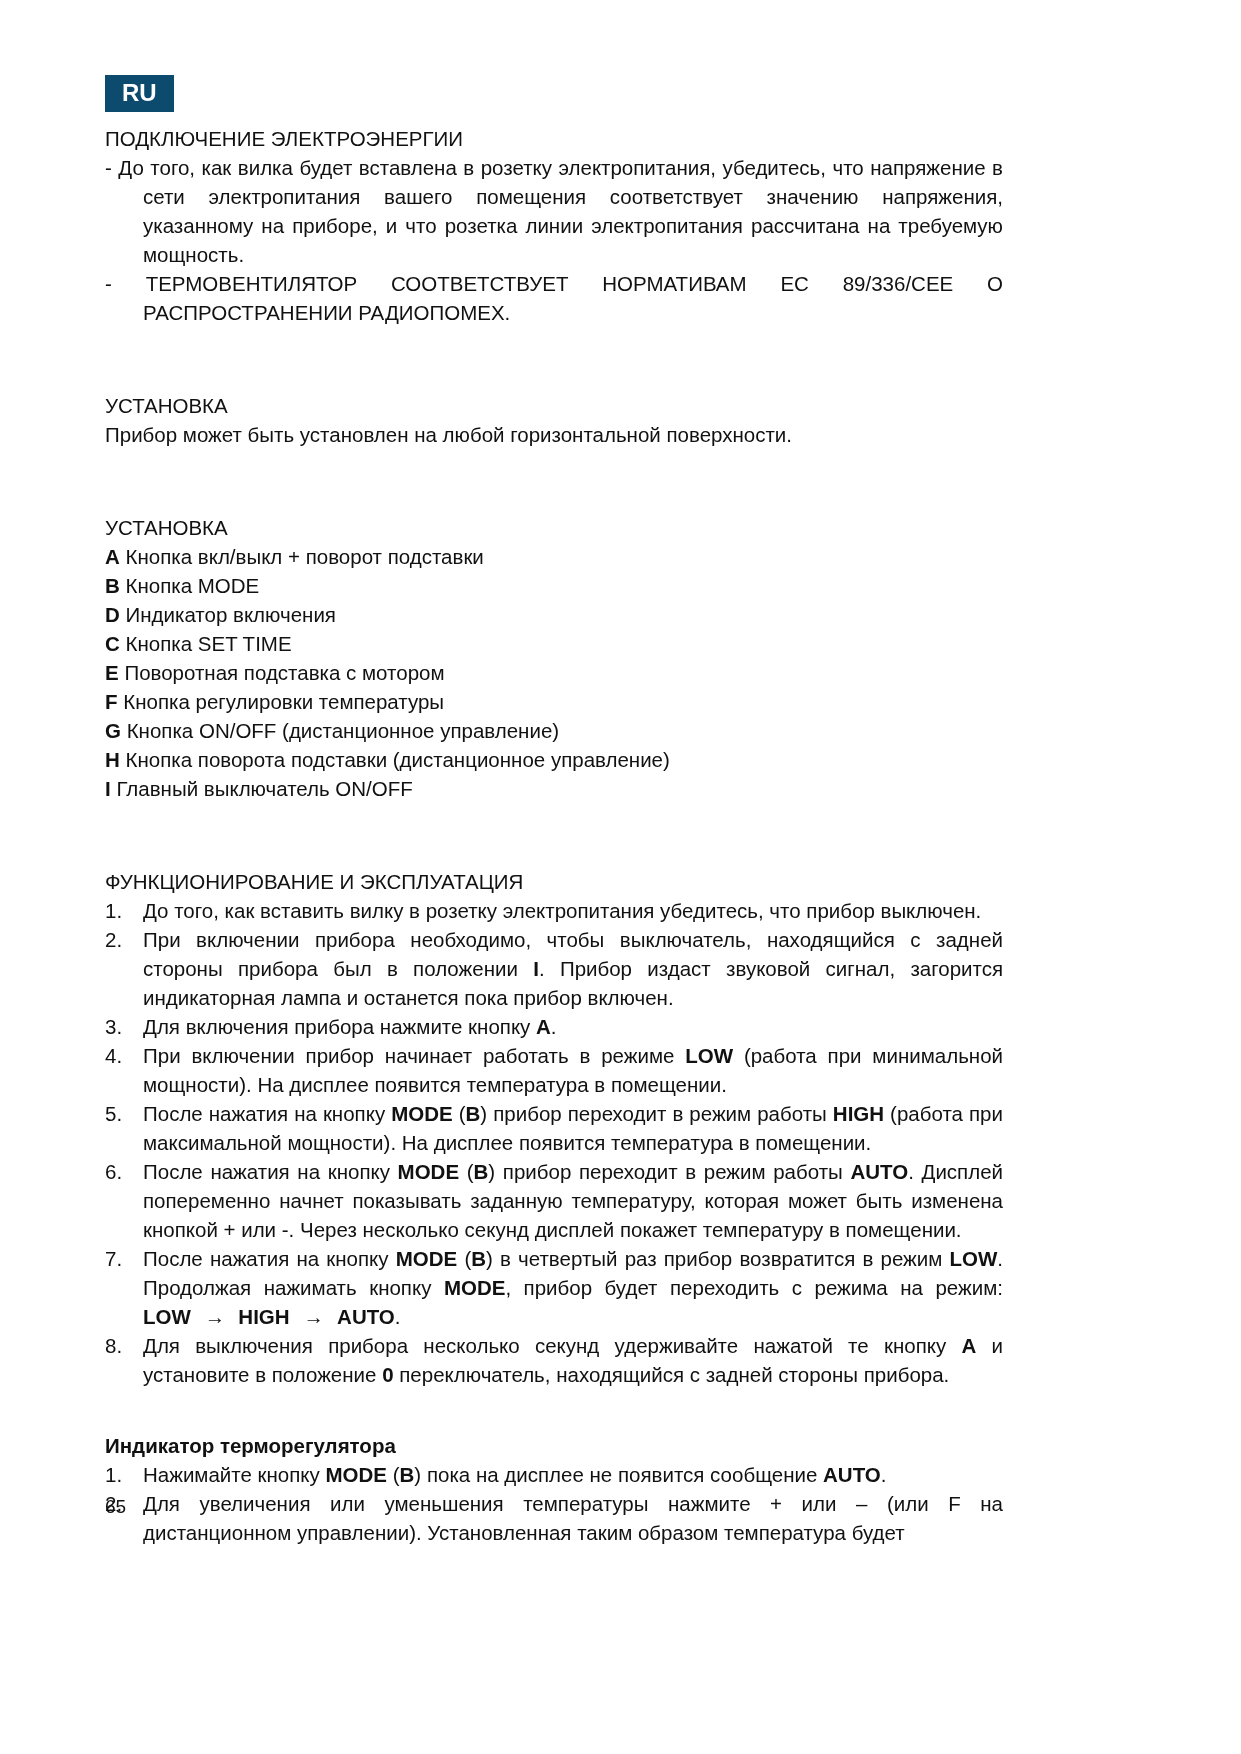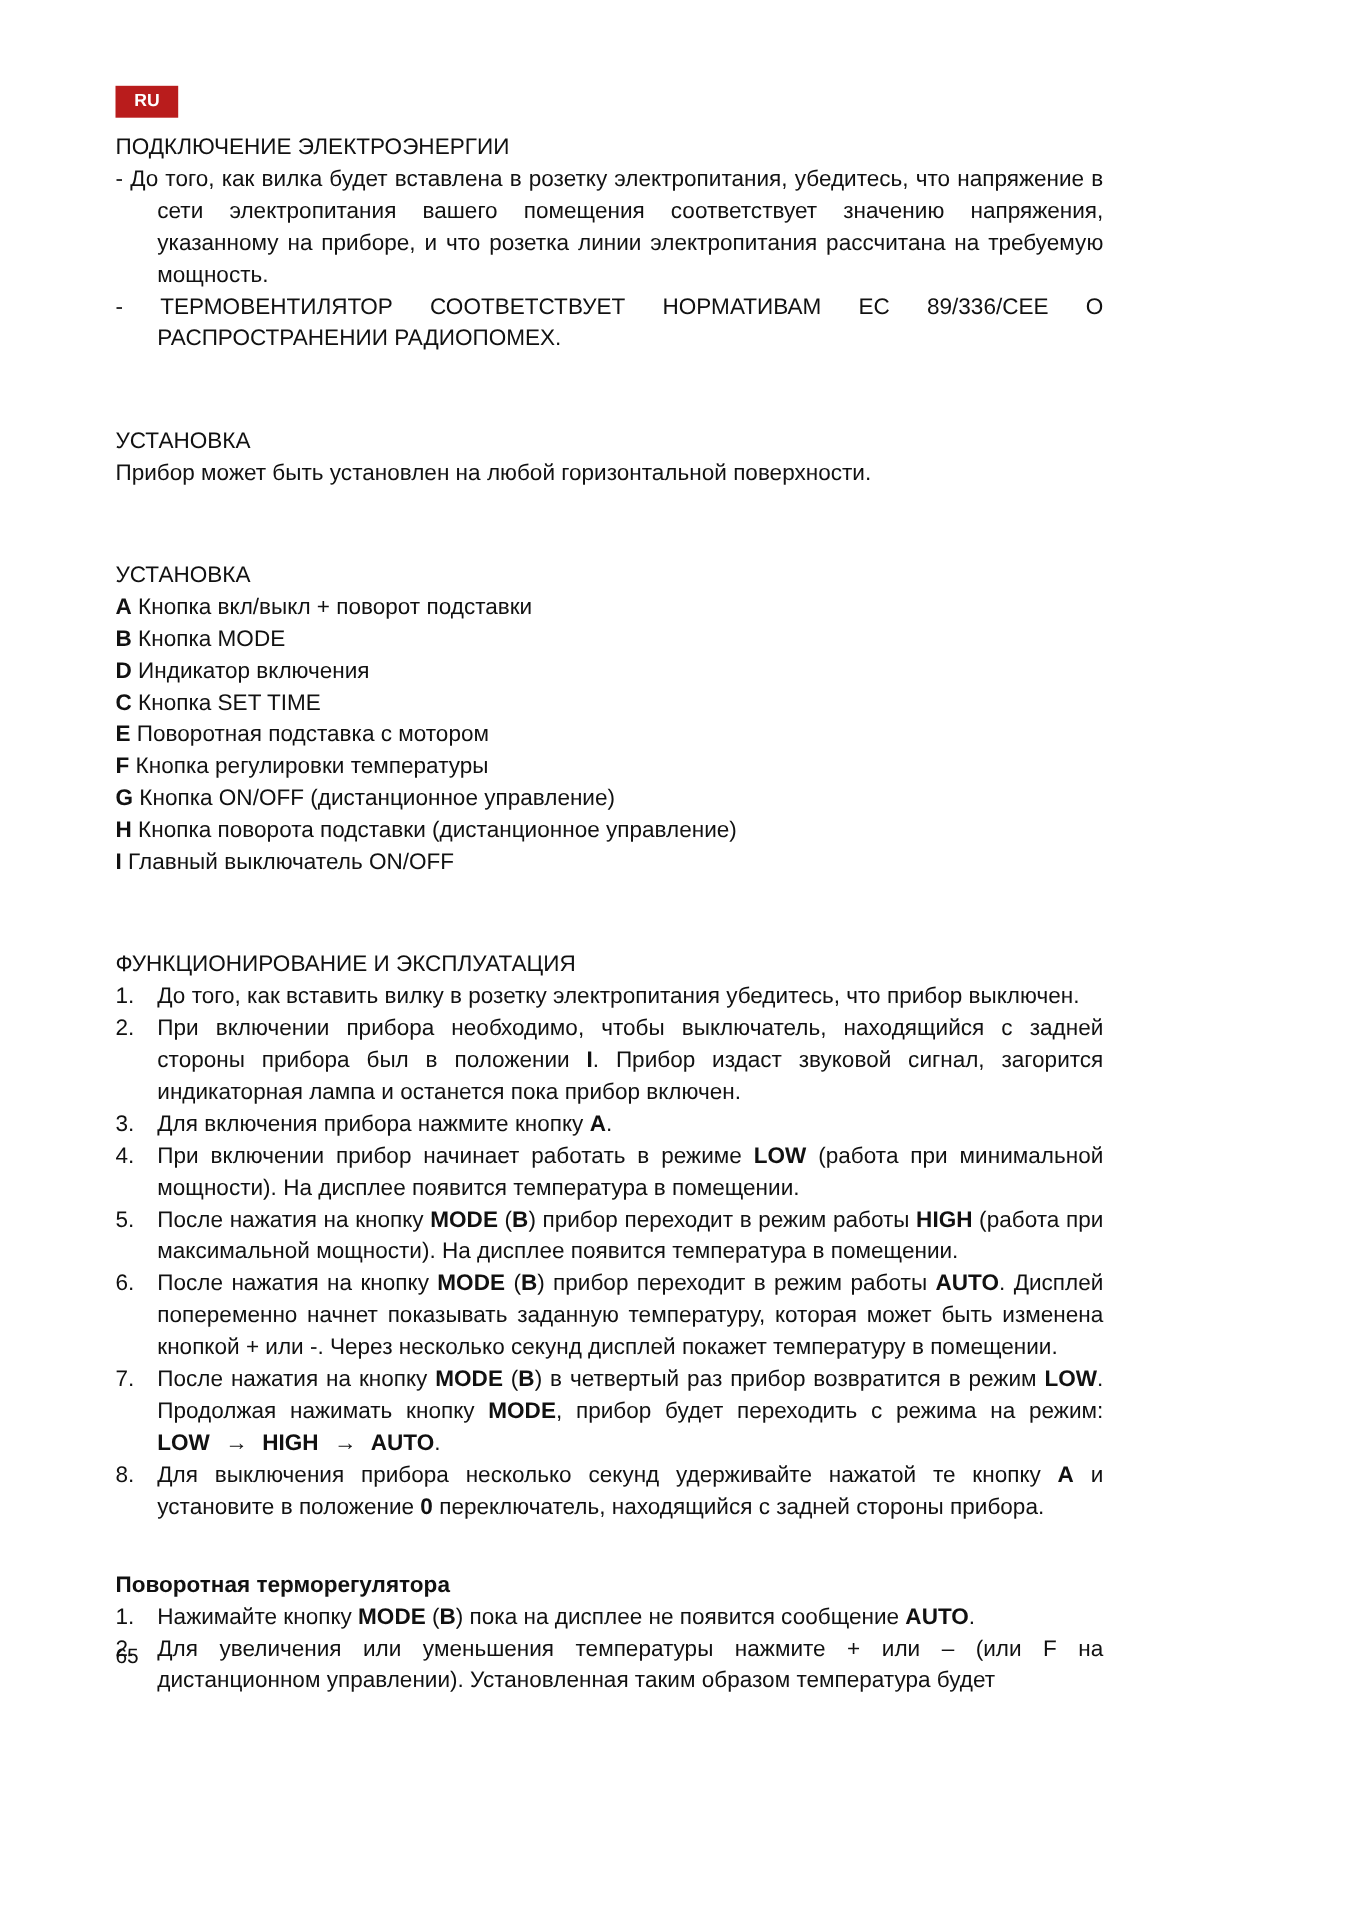--- a/index.html
+++ b/index.html
@@ -12,24 +12,24 @@
     box-sizing: border-box;
     padding: 75px 238px 0 105px;
     font-family: "Liberation Sans", "DejaVu Sans", sans-serif;
     font-size: 20.5px;
     line-height: 29px;
     color: #111111;
   }
   .b { font-weight: 700; }
   .ru-badge {
     display: inline-block;
-    background: #b91c1c;
+    background: #0c4a6e;
     color: #ffffff;
     font-weight: 700;
-    font-size: 16px;
+    font-size: 24px;
     line-height: 1;
     padding: 6px 17px 7px 17px;
     margin-bottom: 12px;
   }
   .sec-h {
     font-weight: 400;
     margin: 0;
   }
   .sec { margin-top: 64px; }
   .sec-first { margin-top: 0; }
@@ -99,21 +99,21 @@
     <div class="num-item"><span class="num">1.</span><span><span>До того, как вставить вилку в розетку электропитания убедитесь, что прибор выключен.</span></span></div>
     <div class="num-item"><span class="num">2.</span><span><span>При включении прибора необходимо, чтобы выключатель, находящийся с задней стороны прибора был в положении </span><span class="b">I</span><span>. Прибор издаст звуковой сигнал, загорится индикаторная лампа и останется пока прибор включен.</span></span></div>
     <div class="num-item"><span class="num">3.</span><span><span>Для включения прибора нажмите кнопку </span><span class="b">A</span><span>.</span></span></div>
     <div class="num-item"><span class="num">4.</span><span><span>При включении прибор начинает работать в режиме </span><span class="b">LOW</span><span> (работа при минимальной мощности). На дисплее появится температура в помещении.</span></span></div>
     <div class="num-item"><span class="num">5.</span><span><span>После нажатия на кнопку </span><span class="b">MODE</span><span> (</span><span class="b">B</span><span>) прибор переходит в режим работы </span><span class="b">HIGH</span><span> (работа при максимальной мощности). На дисплее появится температура в помещении.</span></span></div>
     <div class="num-item"><span class="num">6.</span><span><span>После нажатия на кнопку </span><span class="b">MODE</span><span> (</span><span class="b">B</span><span>) прибор переходит в режим работы </span><span class="b">AUTO</span><span>. Дисплей попеременно начнет показывать заданную температуру, которая может быть изменена кнопкой + или -. Через несколько секунд дисплей покажет температуру в помещении.</span></span></div>
     <div class="num-item"><span class="num">7.</span><span><span>После нажатия на кнопку </span><span class="b">MODE</span><span> (</span><span class="b">B</span><span>) в четвертый раз прибор возвратится в режим </span><span class="b">LOW</span><span>. Продолжая нажимать кнопку </span><span class="b">MODE</span><span>, прибор будет переходить с режима на режим: </span><span class="b">LOW</span><span class="arrow">→</span><span class="b">HIGH</span><span class="arrow">→</span><span class="b">AUTO</span><span>.</span></span></div>
     <div class="num-item"><span class="num">8.</span><span><span>Для выключения прибора несколько секунд удерживайте нажатой те кнопку </span><span class="b">A</span><span> и установите в положение </span><span class="b">0</span><span> переключатель, находящийся с задней стороны прибора.</span></span></div>
   </div>
 
-  <div class="sub-h">Поворотная терморегулятора</div>
+  <div class="sub-h">Индикатор терморегулятора</div>
   <div>
     <div class="num-item"><span class="num">1.</span><span><span>Нажимайте кнопку </span><span class="b">MODE</span><span> (</span><span class="b">B</span><span>) пока на дисплее не появится сообщение </span><span class="b">AUTO</span><span>.</span></span></div>
     <div class="num-item"><span class="num">2.</span><span><span>Для увеличения или уменьшения температуры нажмите + или – (или F на дистанционном управлении). Установленная таким образом температура будет</span></span></div>
   </div>
 
   <div class="page-number">65</div>
 
 </div>
 
 </body></html>

